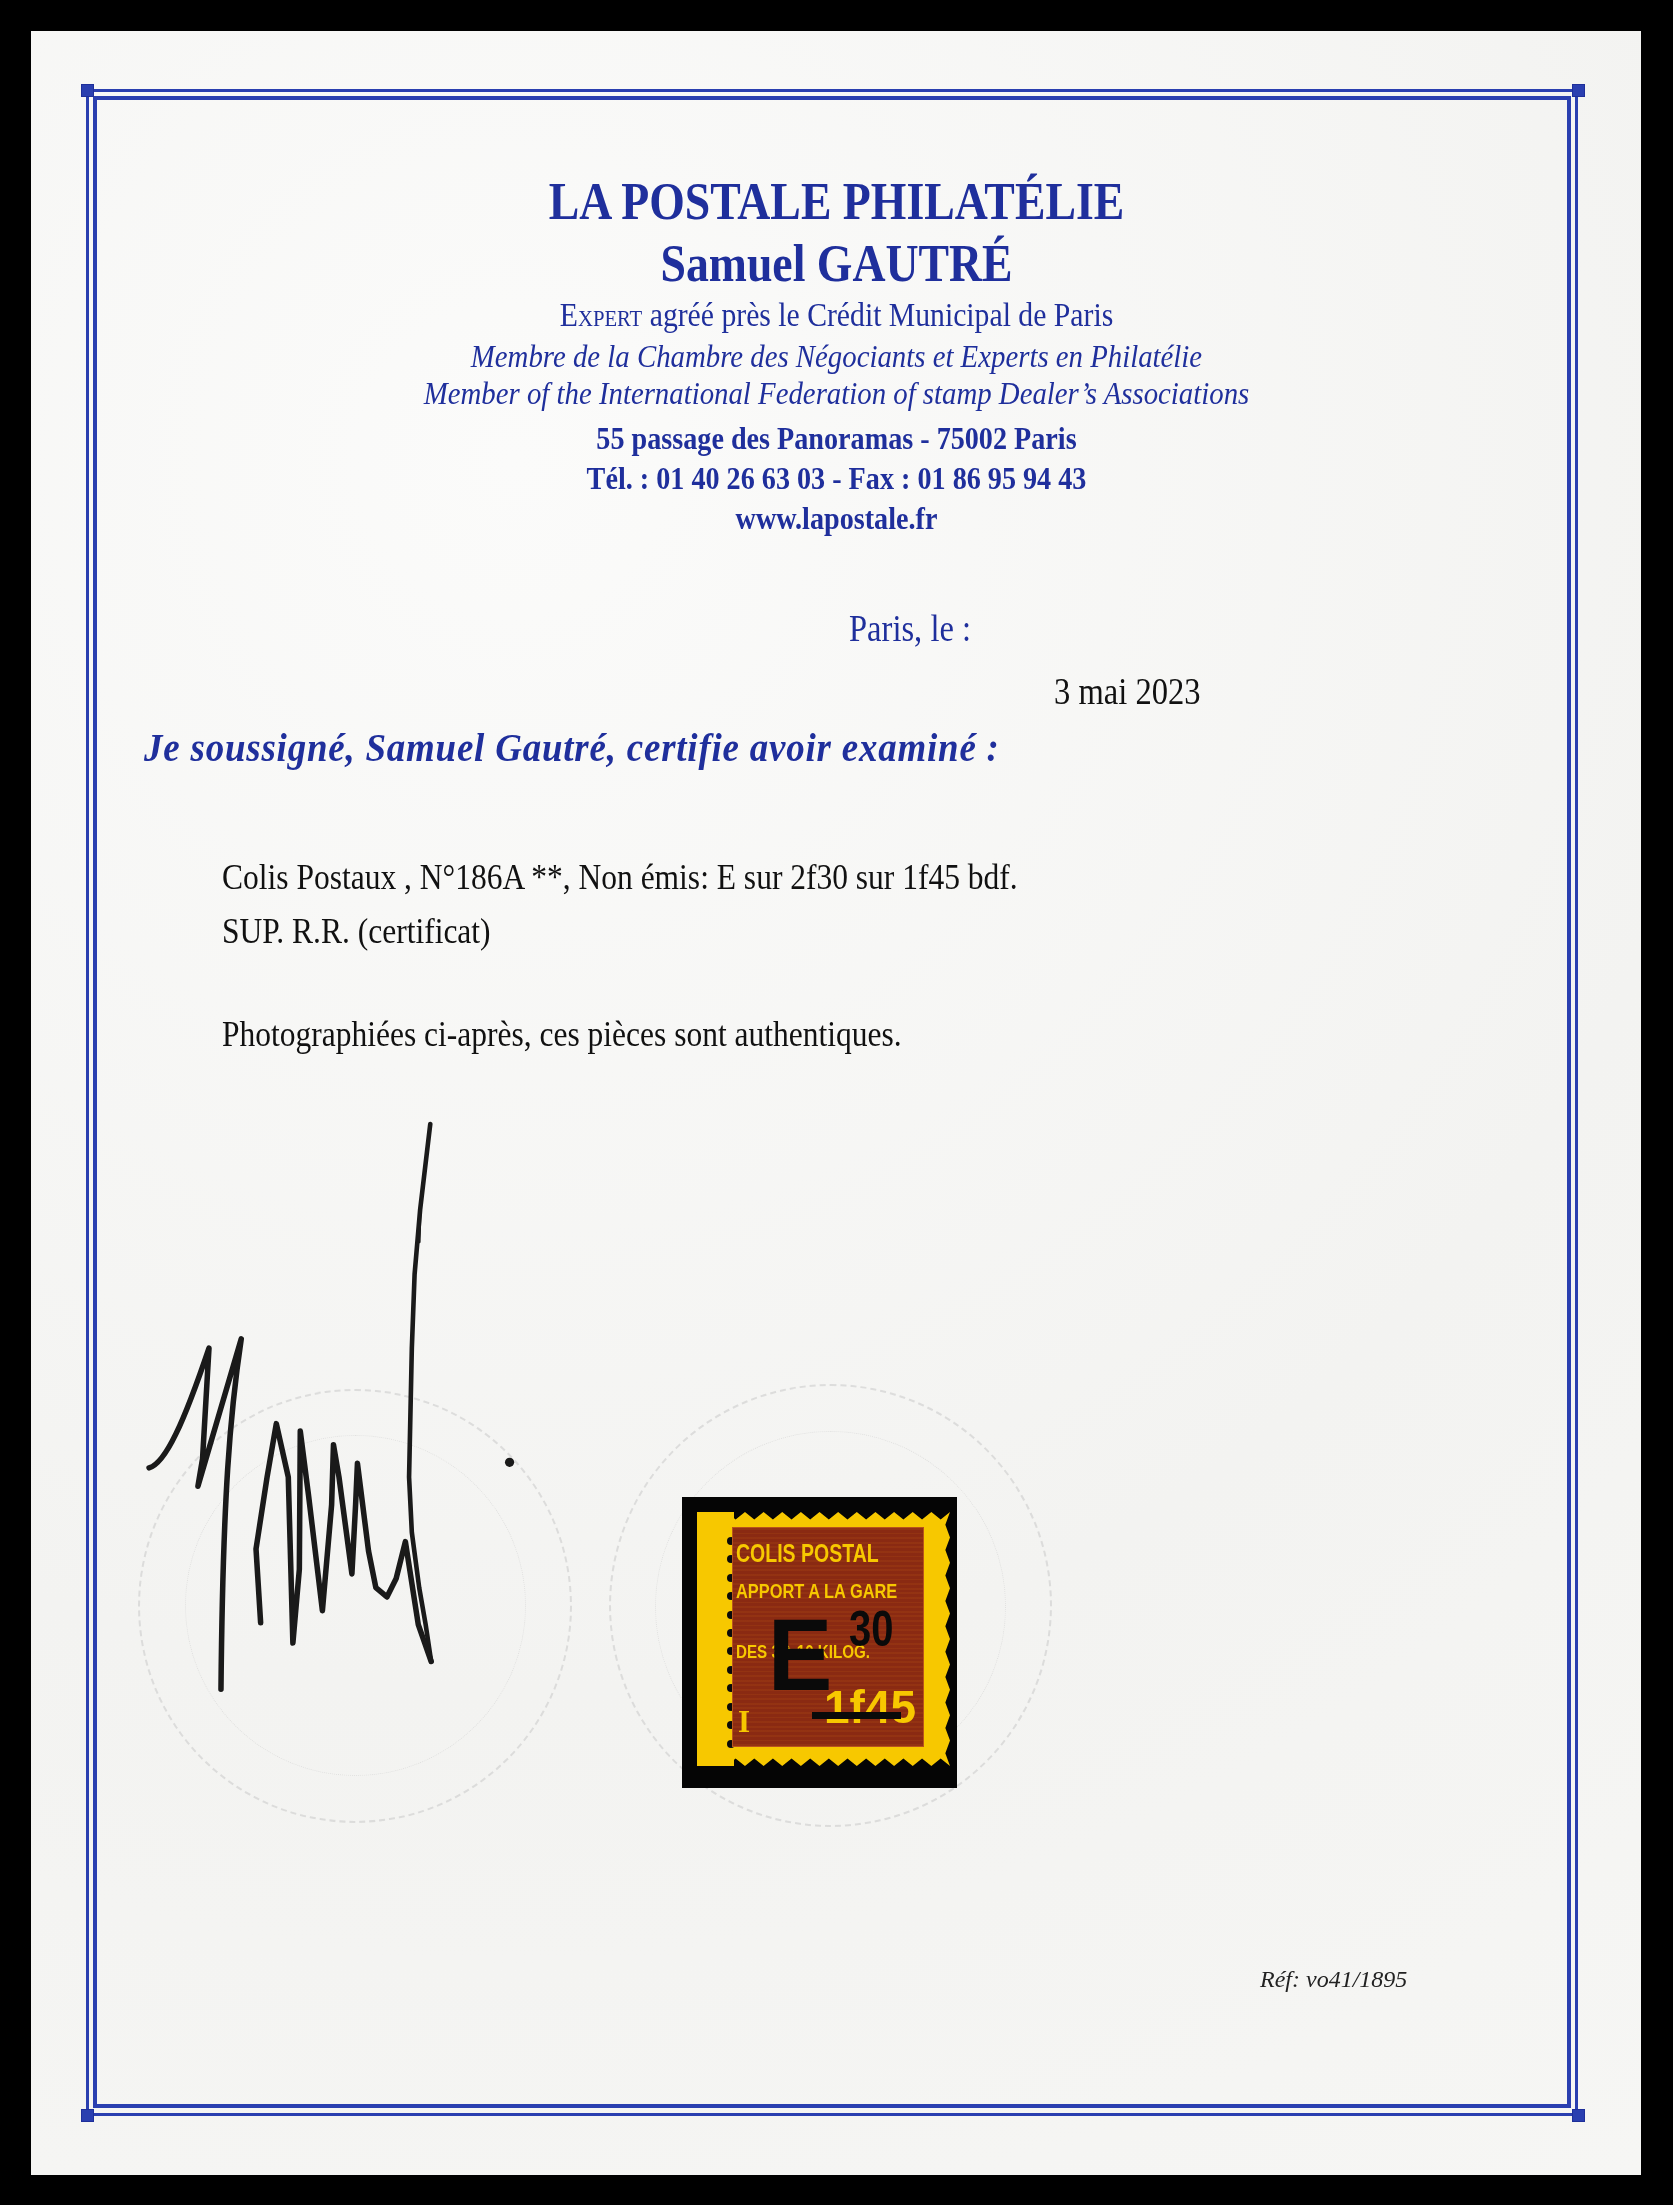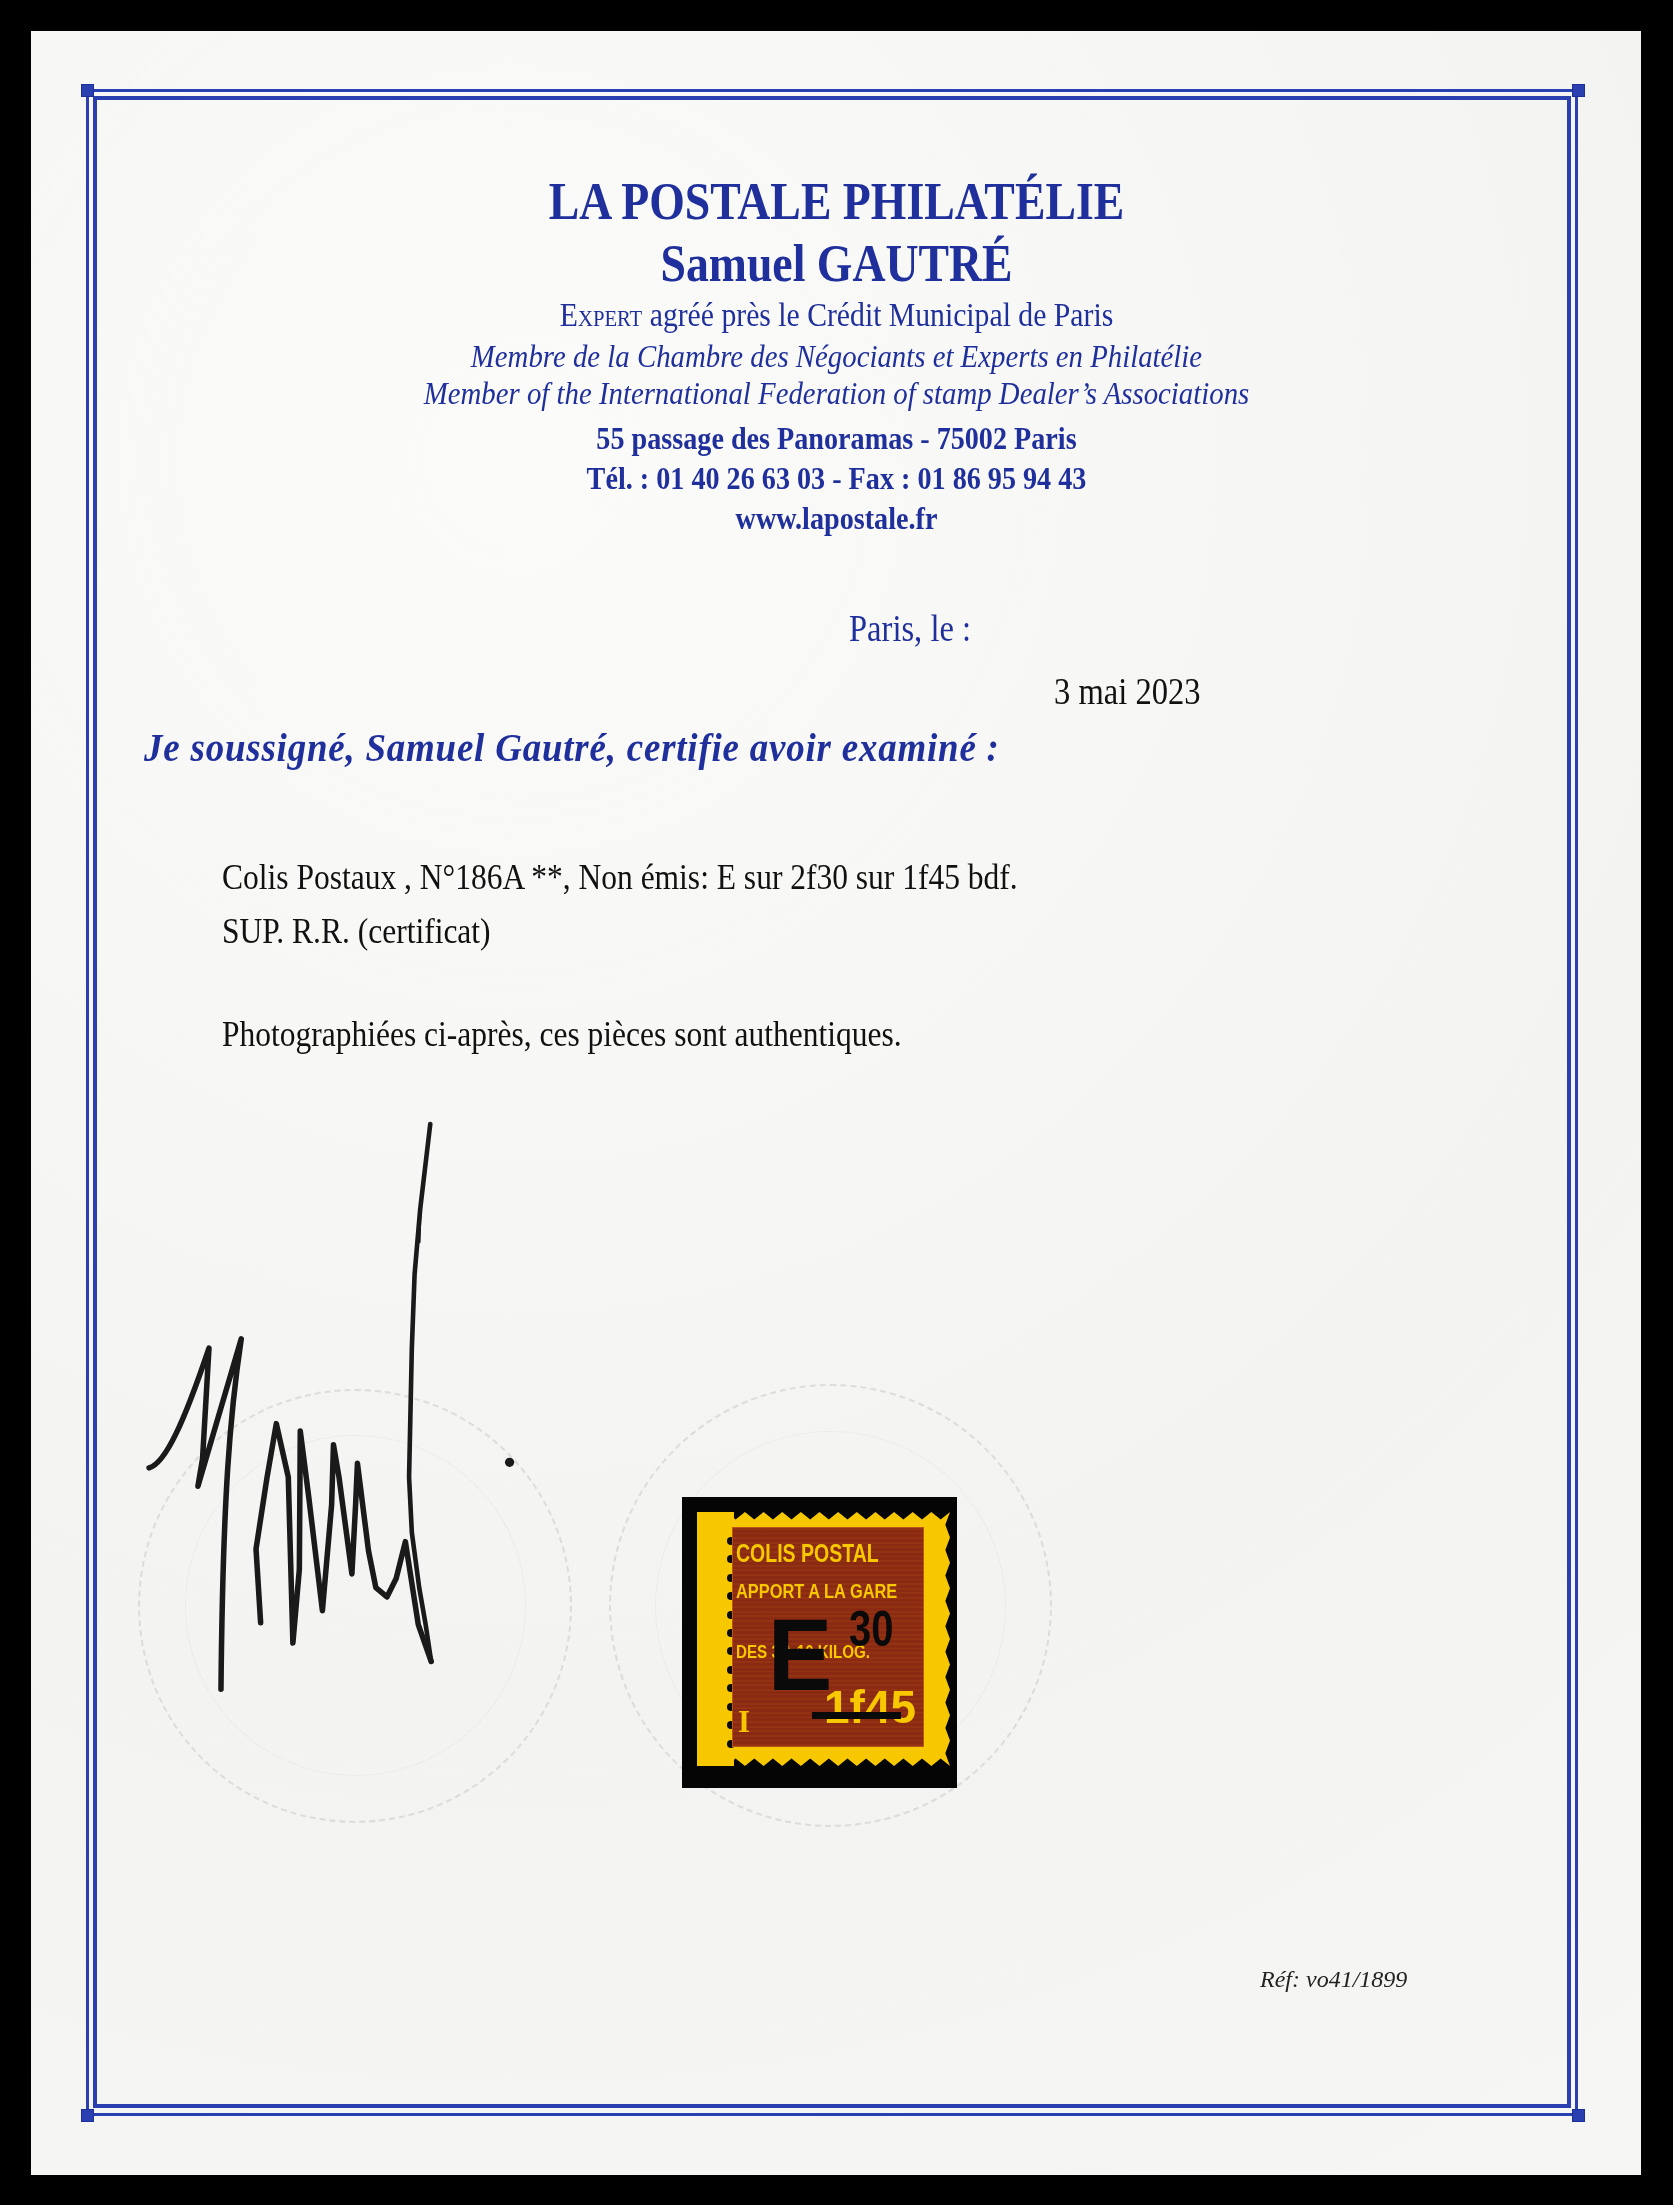--- a/index.html
+++ b/index.html
@@ -144,14 +144,14 @@
 <div class="stamp-design"></div>
 <div class="stamp-text st-colis">COLIS POSTAL</div>
 <div class="stamp-text st-apport">APPORT A LA GARE</div>
 <div class="stamp-text st-des">DES 3 à 10 KILOG.</div>
 <div class="stamp-text st-i">I</div>
 <div class="stamp-text st-val">1f45</div>
 <div class="overprint-E">E</div>
 <div class="overprint-30">30</div>
 <div class="overprint-bar"></div>
 
-<div class="ref">Réf: vo41/1899</div>
+<div class="ref">Réf: vo41/1895</div>
 
 
 </body></html>

